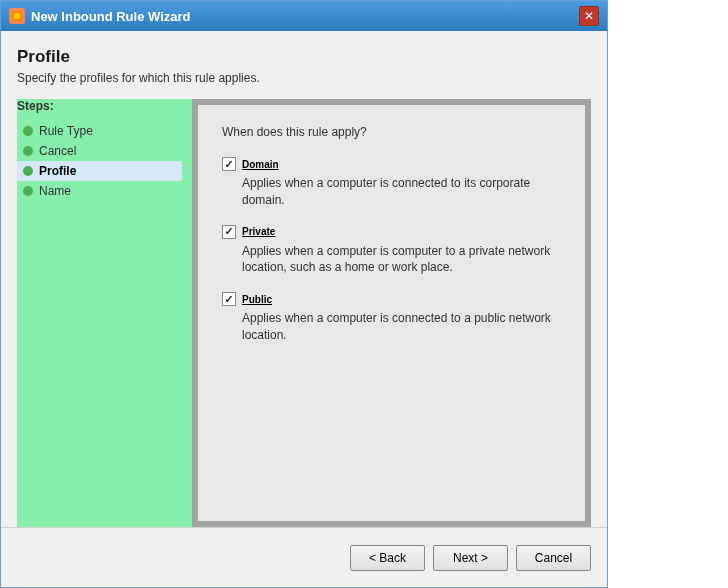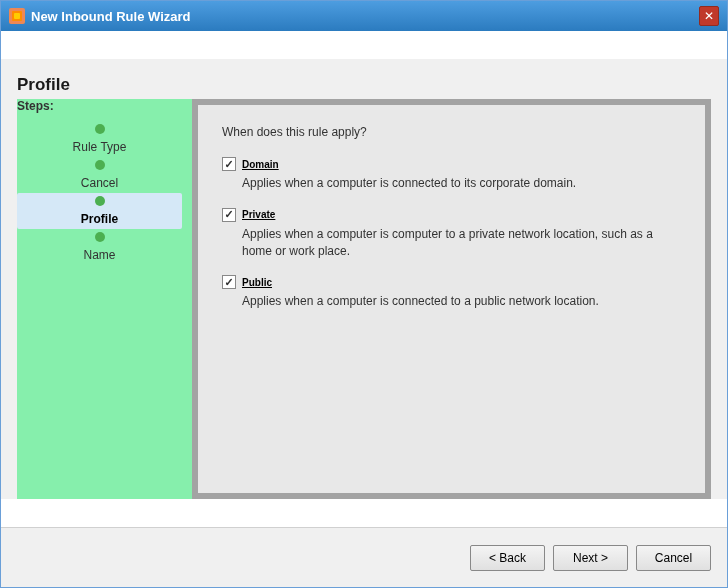--- a/index.html
+++ b/index.html
@@ -6,26 +6,25 @@
     body {
       font-family: 'Segoe UI', Tahoma, Geneva, Verdana, sans-serif;
       font-size: 13px;
       background: #fff;
       width: 728px;
       height: 588px;
       overflow: hidden;
     }
 
     .window {
-      width: 728px;
+      width: 608px;
       height: 588px;
       display: flex;
       flex-direction: column;
       border: 1px solid #6a9fd8;
-      gap: 28px;
     }
 
     .title-bar {
       background: linear-gradient(to bottom, #4d9de0, #2b7bbf);
       height: 30px;
       display: flex;
       align-items: center;
       justify-content: space-between;
       padding: 0 8px;
       flex-shrink: 0;
@@ -110,21 +109,20 @@
 
     .step-item {
       display: flex;
       align-items: center;
       gap: 6px;
       padding: 3px 6px;
       cursor: pointer;
       border-radius: 2px;
       font-size: 12px;
       color: #333;
-      flex-direction: column;
     }
 
     .step-item.active {
       background: #d5e8f7;
       color: #000;
       font-weight: 600;
     }
 
     .step-dot {
       width: 10px;
@@ -239,20 +237,21 @@
           <rect x="3" y="3" width="6" height="6" fill="#ffcc00" rx="1"></rect>
         </svg>
       </div>
       <span class="title-bar-text">New Inbound Rule Wizard</span>
     </div>
     <div class="close-btn">✕</div>
   </div>
 
   <div class="content-area">
     <div class="page-title">Profile</div>
+    <div class="page-subtitle">Specify the profiles for which this rule applies.</div>
 
     <div class="main-body">
 
       <div class="sidebar">
         <div class="steps-label">Steps:</div>
         <div class="step-item">
           <div class="step-dot"></div>
           <span>Rule Type</span>
         </div>
         <div class="step-item">

